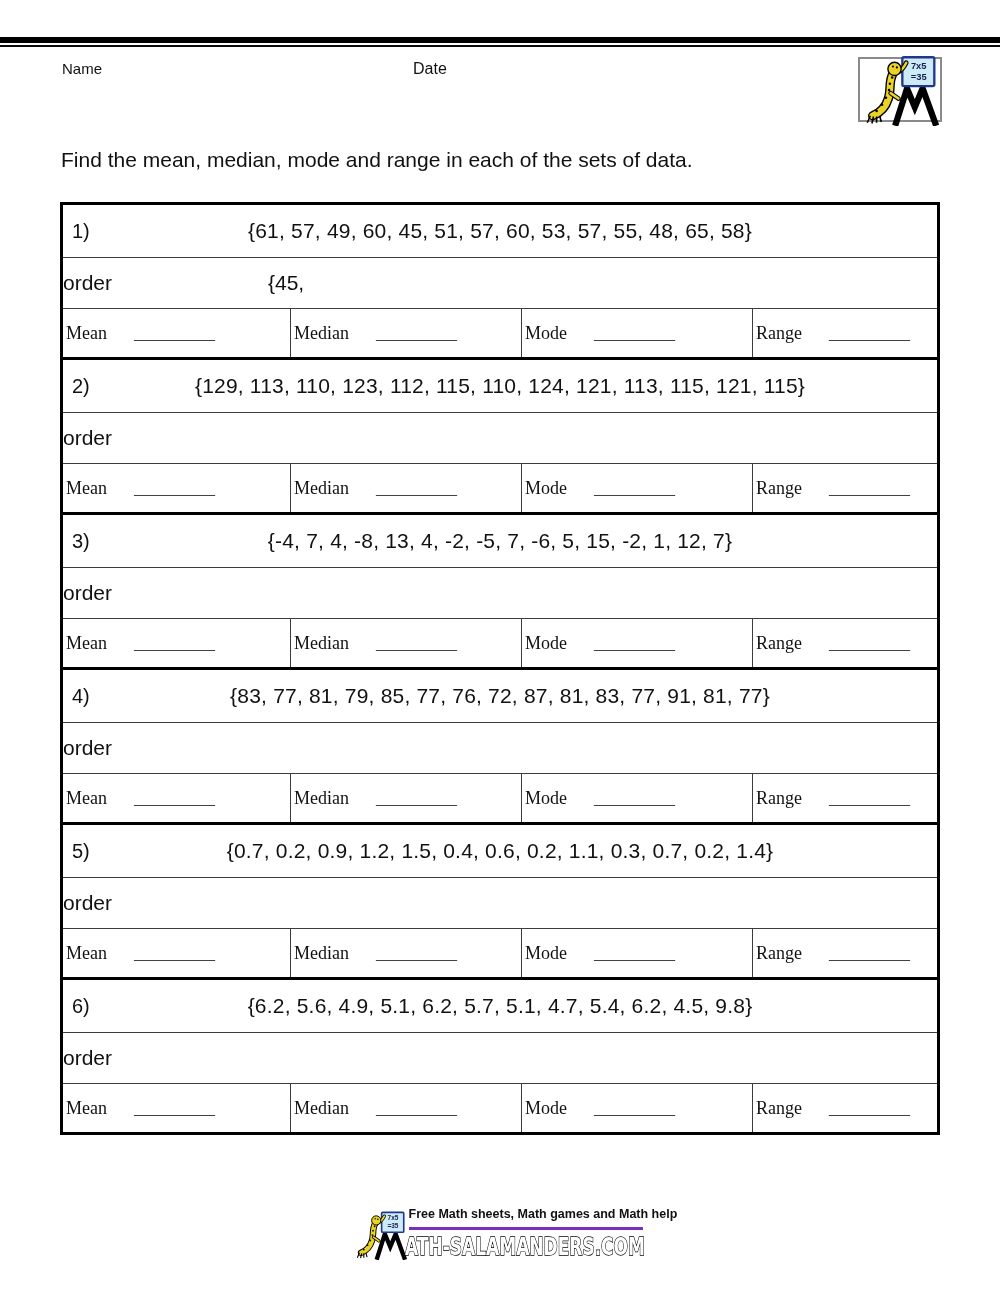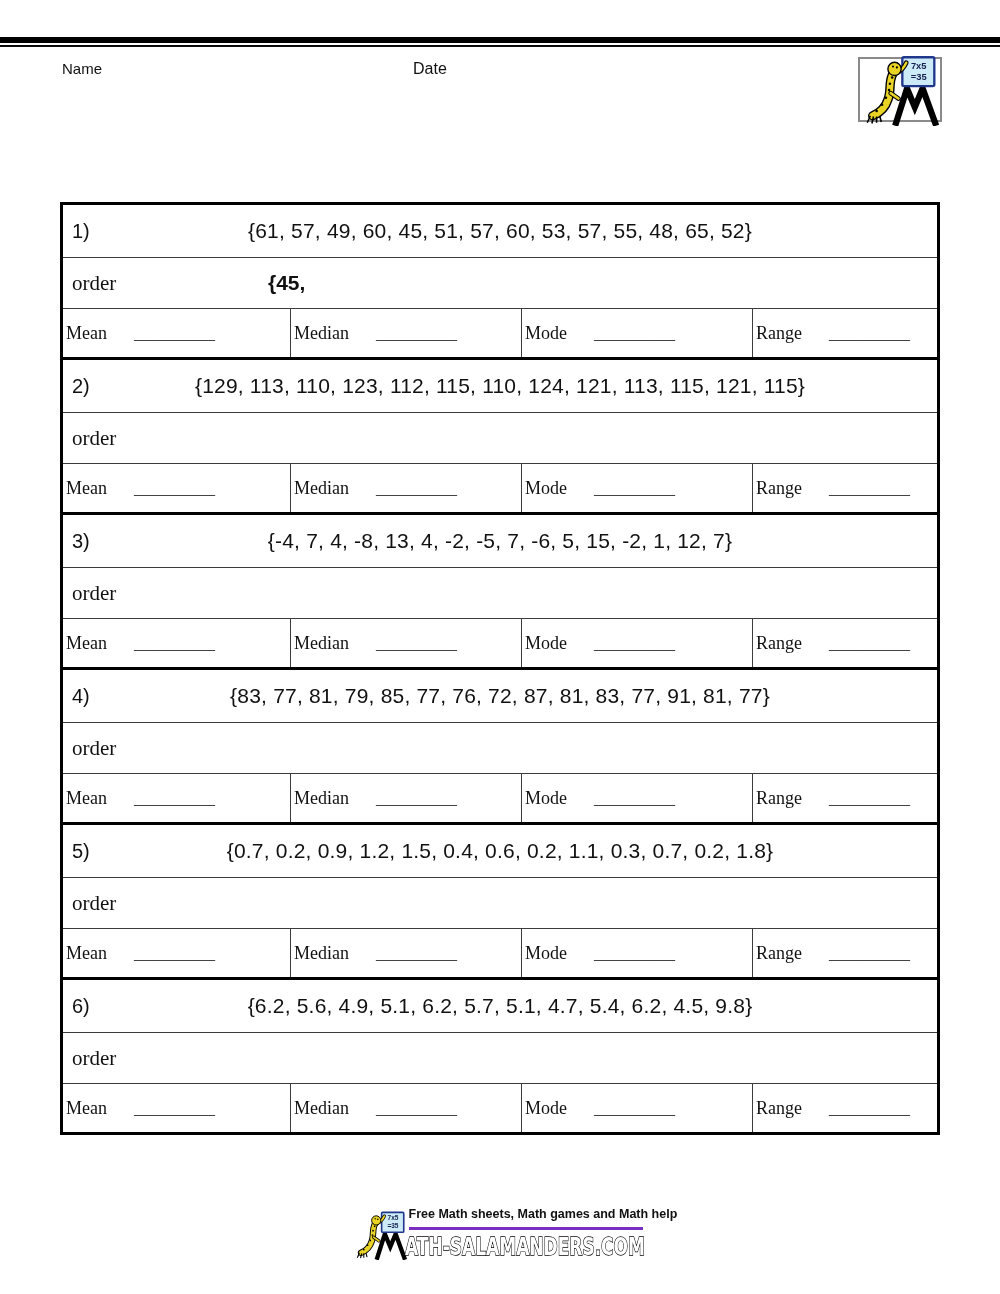--- a/index.html
+++ b/index.html
@@ -63,22 +63,22 @@
     box-sizing: border-box;
     background: #fff;
   }
   .block { border-top: 3px solid #000; }
   .block:first-child { border-top: none; }
   .row { position: relative; box-sizing: border-box; }
   .set-row { height: 52px; display: flex; align-items: center; }
   .pnum { position: absolute; left: 9px; font-size: 20px; }
   .set-text { width: 100%; text-align: center; font-size: 21px; letter-spacing: 0.2px; }
   .order-row { height: 51px; border-top: 1px solid #3c3c3c; display: flex; align-items: center; }
-  .order-label { padding-left: 9px; width: 205px; box-sizing: border-box; font-size: 21px; font-family: Liberation Serif, serif; }
-  .order-value { font-size: 21px; font-weight: bold; }
+  .order-label { padding-left: 0; width: 205px; box-sizing: border-box; font-size: 21px; }
+  .order-value { font-size: 21px; }
   .stats-row {
     height: 49px;
     border-top: 1px solid #3c3c3c;
     display: grid;
     grid-template-columns: 227px 231px 231px auto;
   }
   .stat-cell {
     border-left: 1px solid #3c3c3c;
     display: flex; align-items: center;
     padding-left: 3px;
@@ -143,26 +143,27 @@
           <circle cx="36" cy="46" r="1.6"></circle>
           <circle cx="32" cy="56" r="1.6"></circle>
           <circle cx="27" cy="65" r="1.6"></circle>
           <circle cx="20" cy="73" r="1.6"></circle>
           <circle cx="41" cy="16" r="1.3"></circle>
         </g>
       </g>
     </svg>
   </div>
 
+  <div class="instruction">Find the mean, median, mode and range in each of the sets of data.</div>
 
   <div class="worksheet">
   <div class="block">
     <div class="row set-row">
       <span class="pnum">1)</span>
-      <div class="set-text">{61, 57, 49, 60, 45, 51, 57, 60, 53, 57, 55, 48, 65, 52}</div>
+      <div class="set-text">{61, 57, 49, 60, 45, 51, 57, 60, 53, 57, 55, 48, 65, 58}</div>
     </div>
     <div class="row order-row">
       <span class="order-label">order</span>
       <span class="order-value">{45,</span>
     </div>
     <div class="row stats-row">
           <div class="stat-cell">
             <span class="stat-label">Mean</span>
             <span class="stat-blank">_________</span>
           </div>
@@ -264,21 +265,21 @@
           <div class="stat-cell">
             <span class="stat-label">Range</span>
             <span class="stat-blank">_________</span>
           </div>
         </div>
   </div>
 
   <div class="block">
     <div class="row set-row">
       <span class="pnum">5)</span>
-      <div class="set-text">{0.7, 0.2, 0.9, 1.2, 1.5, 0.4, 0.6, 0.2, 1.1, 0.3, 0.7, 0.2, 1.8}</div>
+      <div class="set-text">{0.7, 0.2, 0.9, 1.2, 1.5, 0.4, 0.6, 0.2, 1.1, 0.3, 0.7, 0.2, 1.4}</div>
     </div>
     <div class="row order-row">
       <span class="order-label">order</span>
       <span class="order-value"></span>
     </div>
     <div class="row stats-row">
           <div class="stat-cell">
             <span class="stat-label">Mean</span>
             <span class="stat-blank">_________</span>
           </div>

